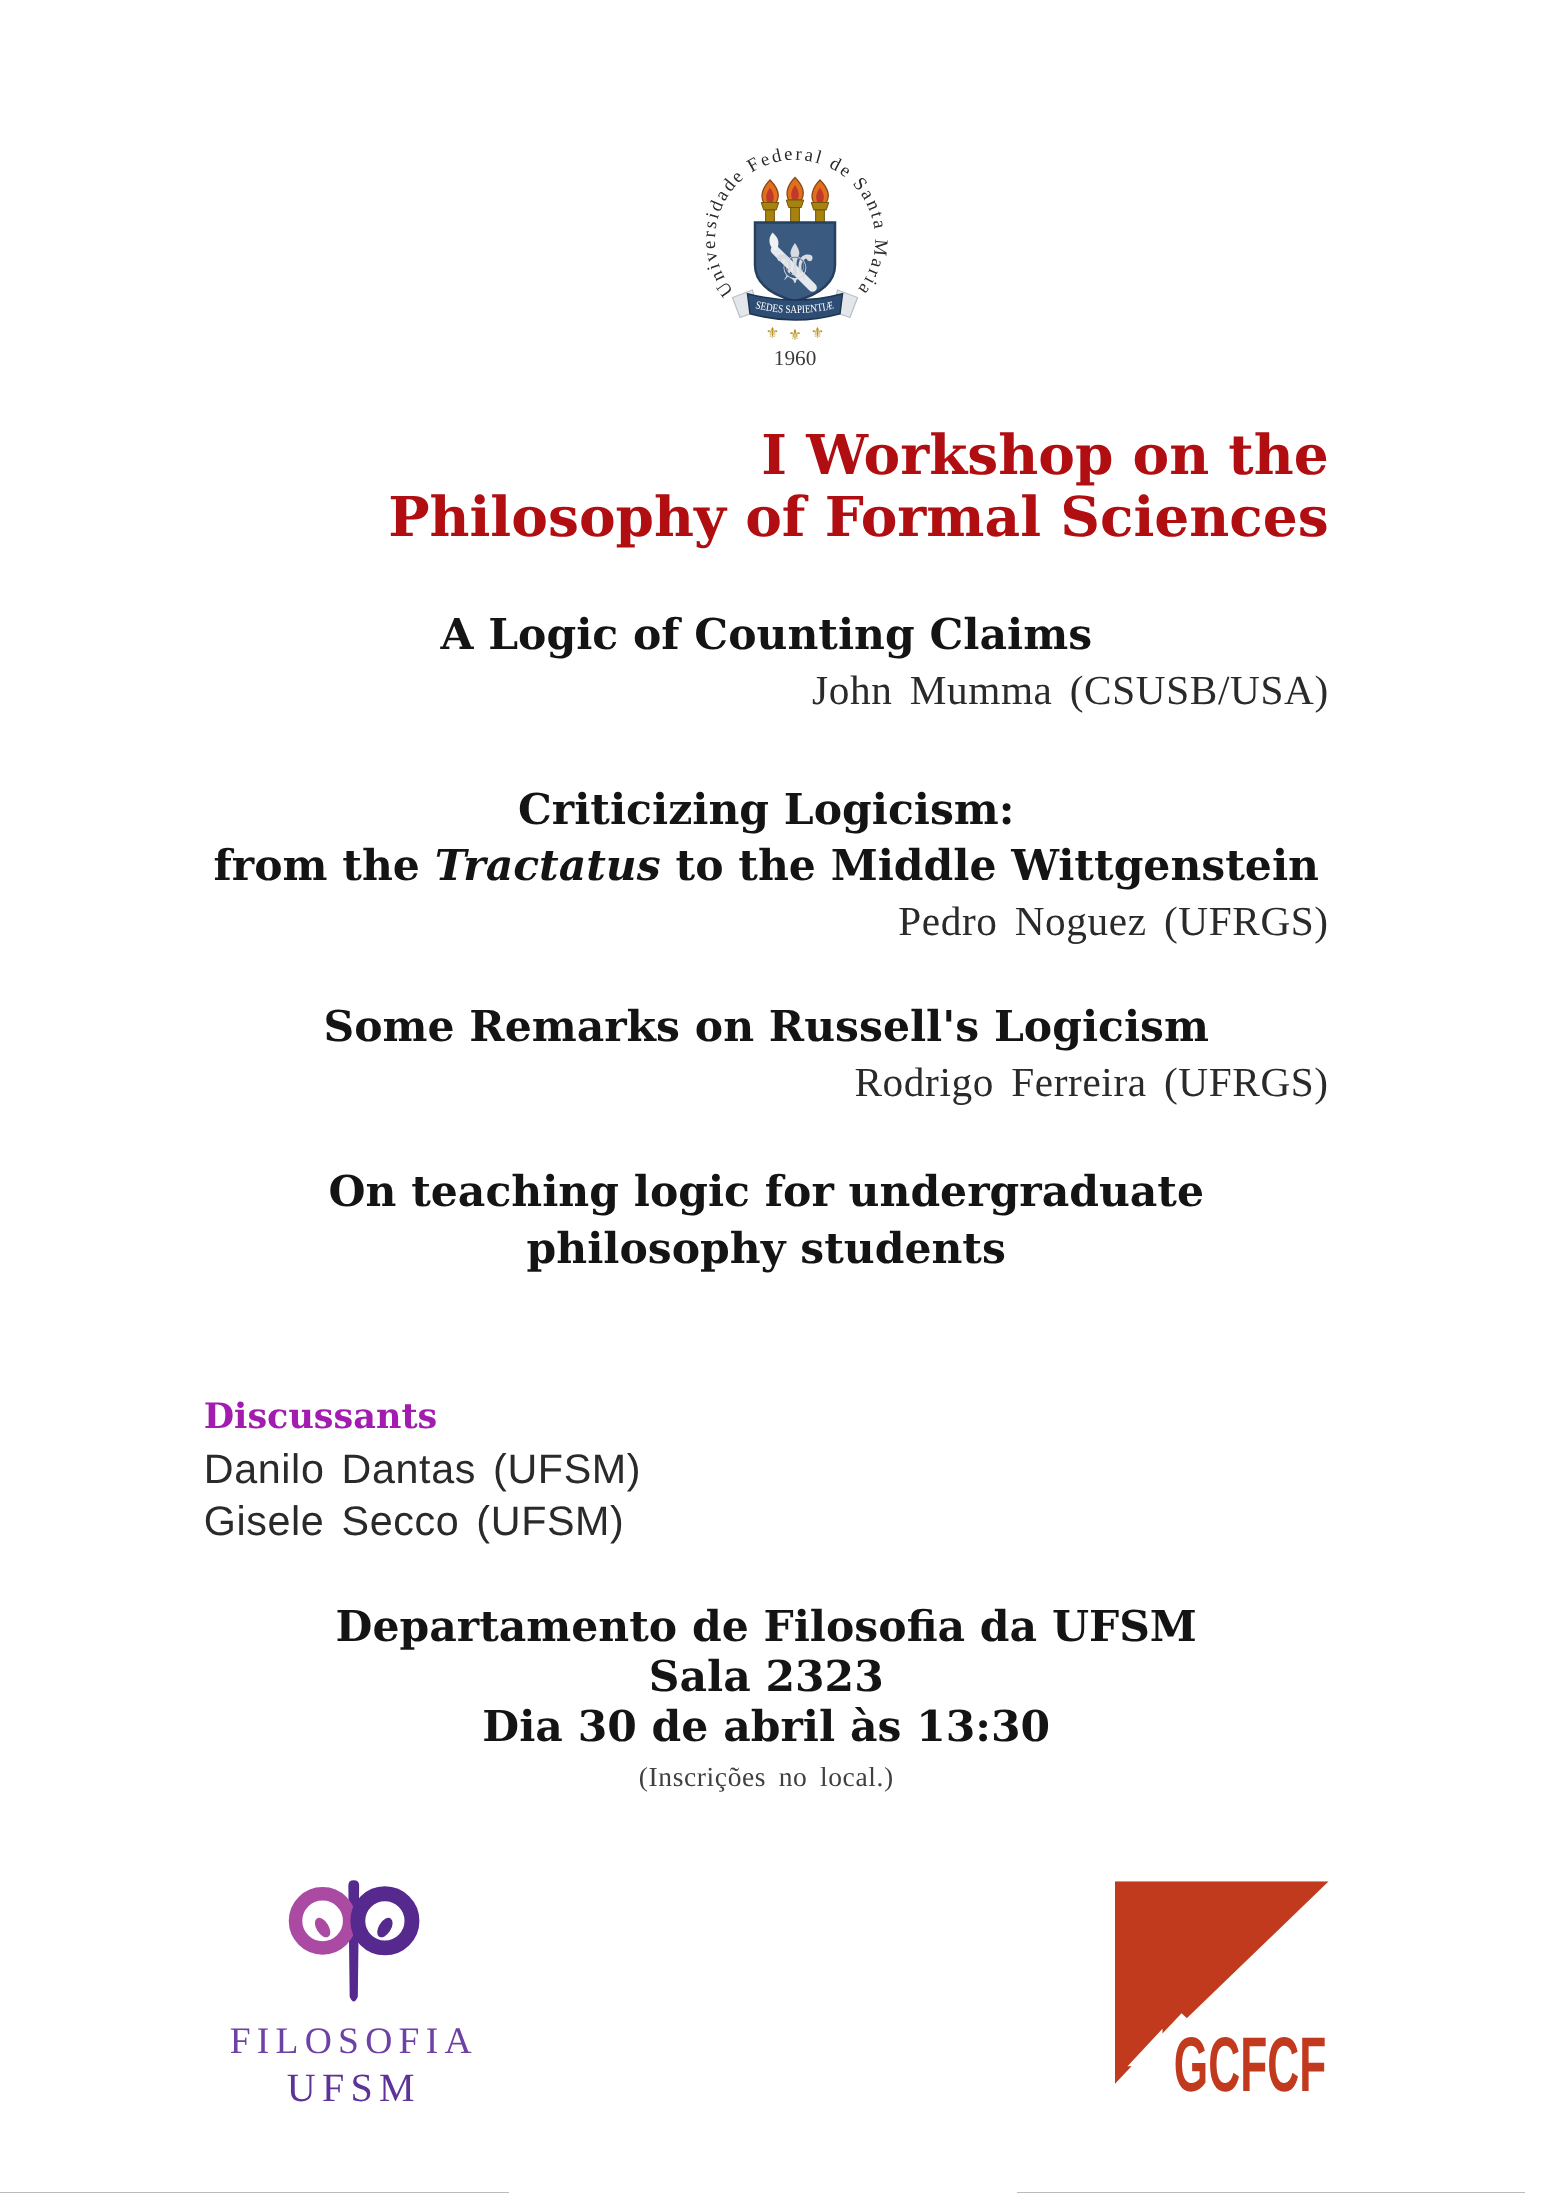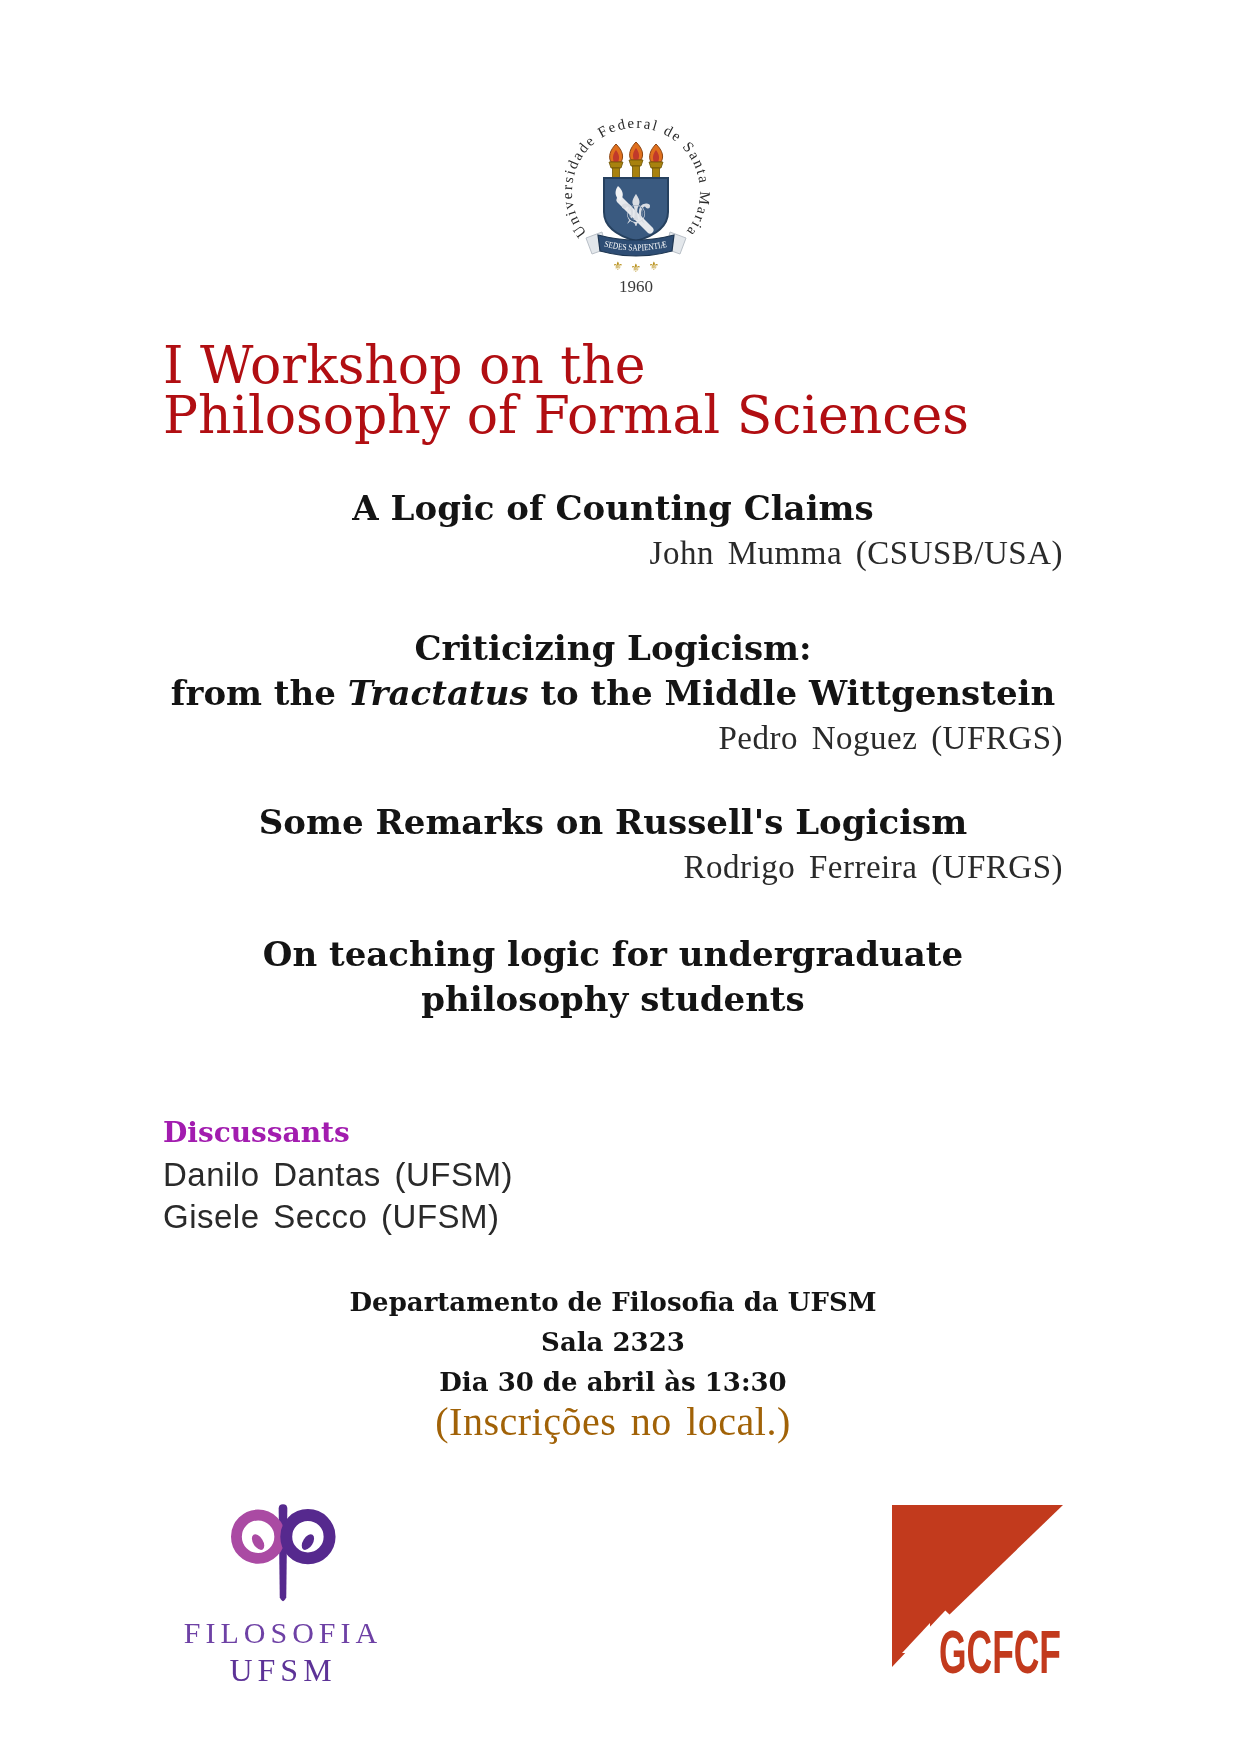--- a/index.html
+++ b/index.html
@@ -11,22 +11,22 @@
     overflow:hidden;
     font-family:"DejaVu Serif", serif;
     color:#1c1c1c;
   }
   .abs{position:absolute;}
   
   .seal{left:536px;top:104px;width:200px;height:205px;}
   
   .main-title{
     left:163px;top:340px;width:900px;
-    text-align:left;
-    font-size:52px;font-weight:normal;line-height:50px;
+    text-align:right;
+    font-size:44px;font-weight:bold;line-height:50px;
     color:#b10e12;
   }
   
   .talk{left:163px;width:900px;line-height:45px;}
   .talk-title{
     text-align:center;font-size:34px;font-weight:bold;color:#141414;
   }
   .talk-title .it{font-style:italic;}
   .speaker{
     text-align:right;
@@ -37,24 +37,24 @@
   .t1{top:486px;} .t2{top:626px;} .t3{top:800px;} .t4{top:932px;}
   
   .discussants{left:163px;top:1112px;width:900px;text-align:left;line-height:42px;}
   .disc-heading{font-size:28px;font-weight:bold;color:#a21caf;}
   .disc-name{
     font-family:Liberation Sans, sans-serif;font-weight:400;
     font-size:33px;color:#2a2a2a;letter-spacing:0.5px;word-spacing:4px;
   }
   
   .venue{left:163px;top:1282px;width:900px;text-align:center;line-height:40px;}
-  .venue-bold{font-size:26px;font-weight:bold;color:#141414;}
+  .venue-bold{font-size:34px;font-weight:bold;color:#141414;}
   .venue-note{
     font-family:"Liberation Serif", serif;font-weight:400;
-    font-size:40px;color:#a16207;letter-spacing:0.5px;word-spacing:4px;
+    font-size:22px;color:#404040;letter-spacing:0.5px;word-spacing:4px;
   }
   
   .filosofia{left:168px;top:1502px;width:230px;text-align:center;}
   .filosofia-name{
     font-family:"Liberation Serif", serif;
     font-size:30px;letter-spacing:5px;color:#6e41a5;margin-top:6px;
   }
   .filosofia-sub{
     font-family:"Liberation Serif", serif;
     font-size:32px;letter-spacing:5px;color:#5d3397;margin-top:2px;

